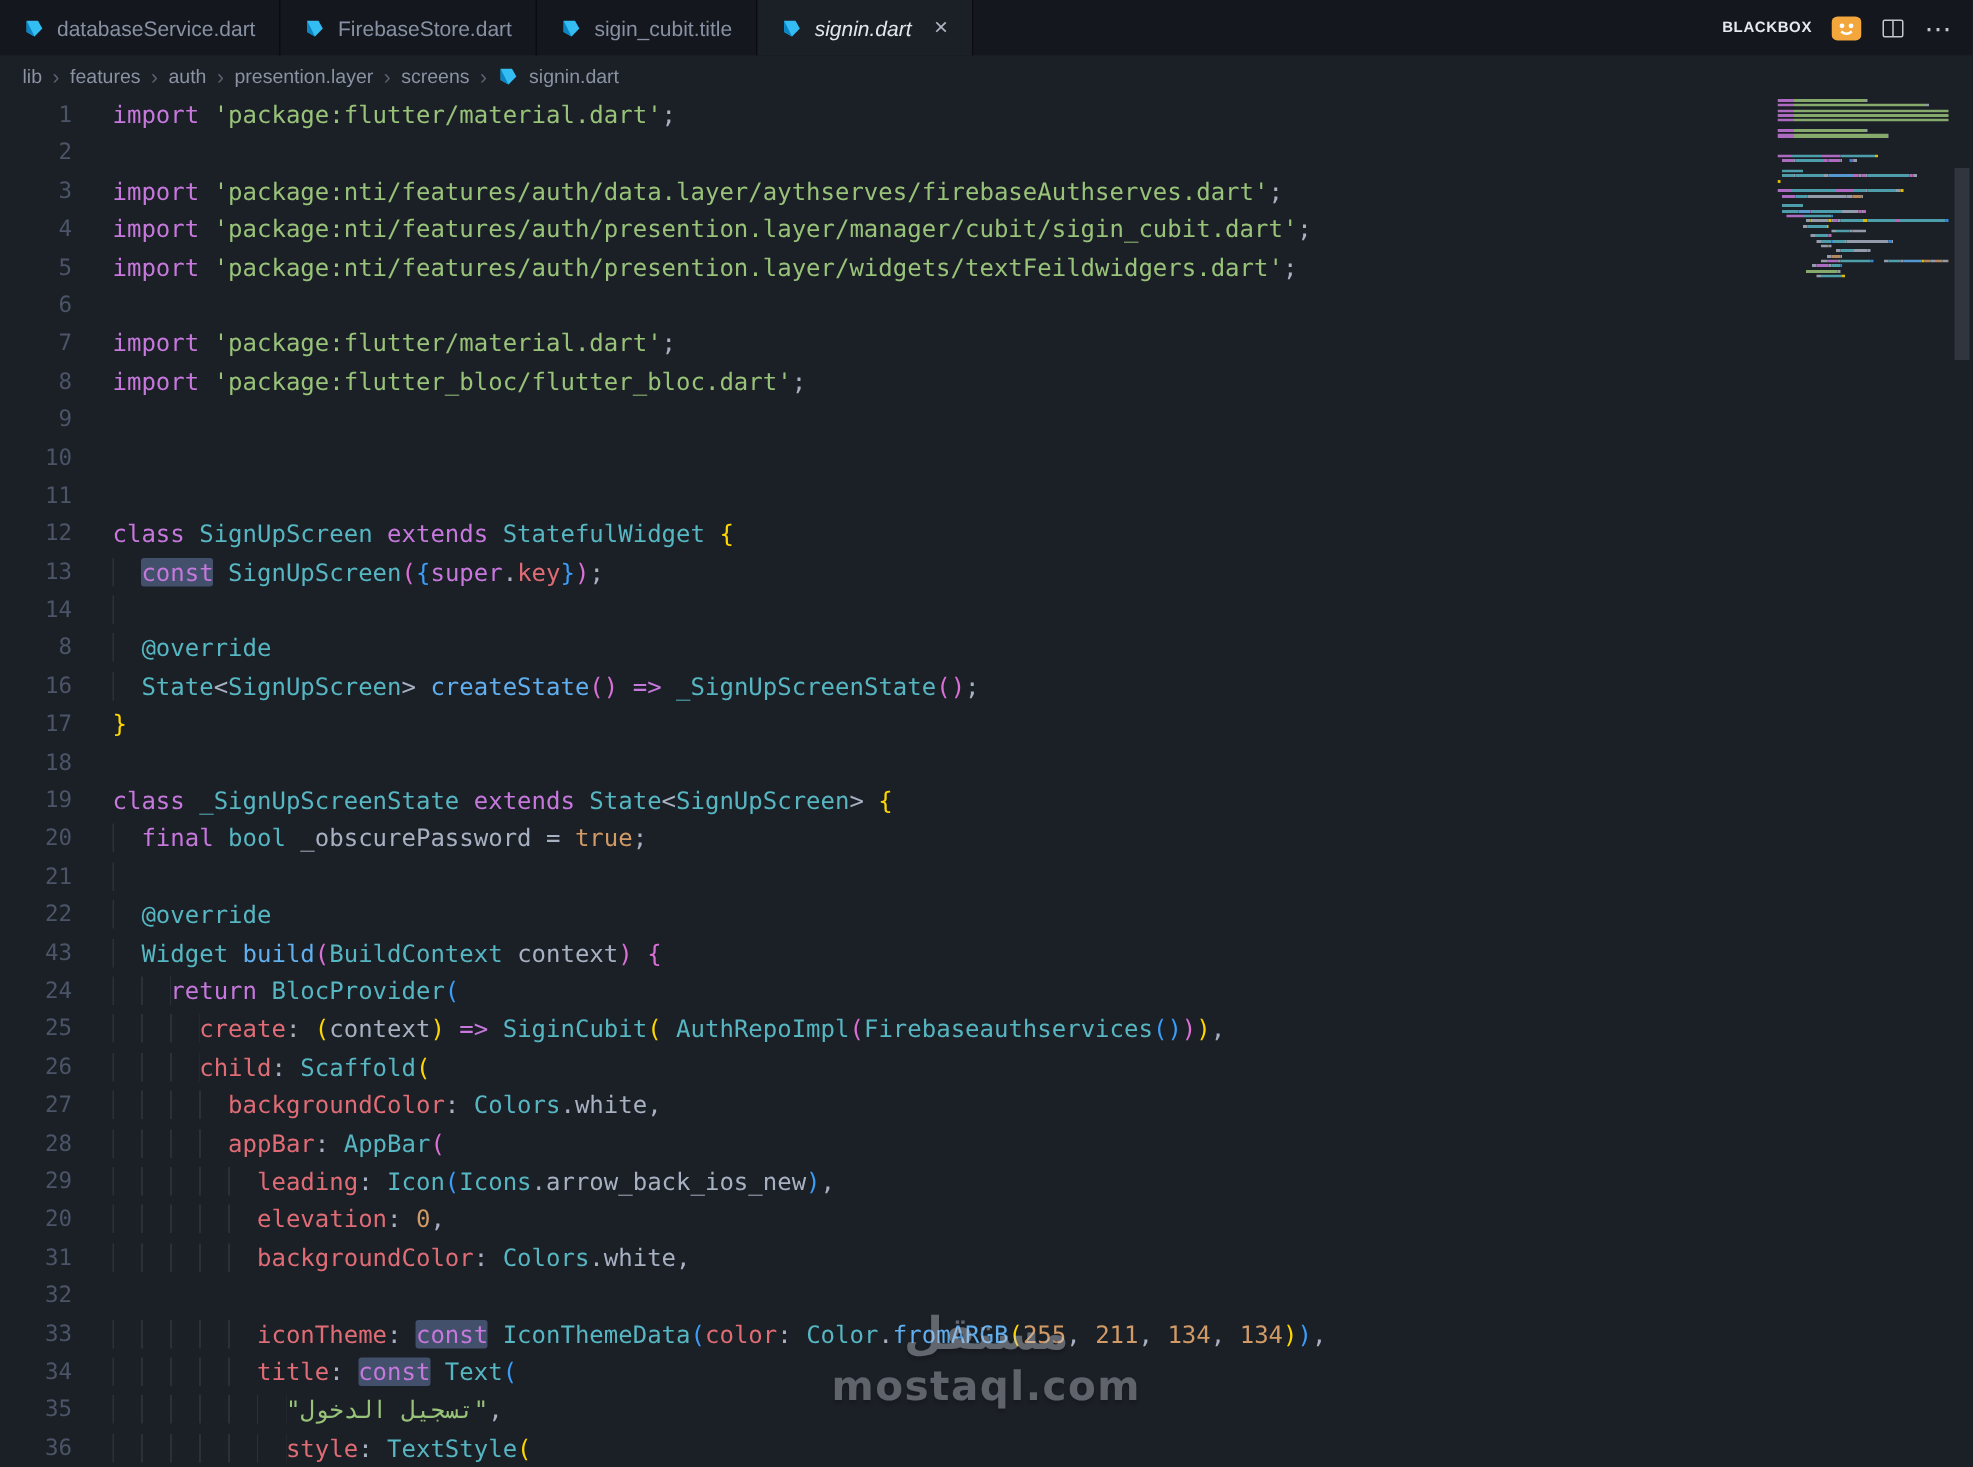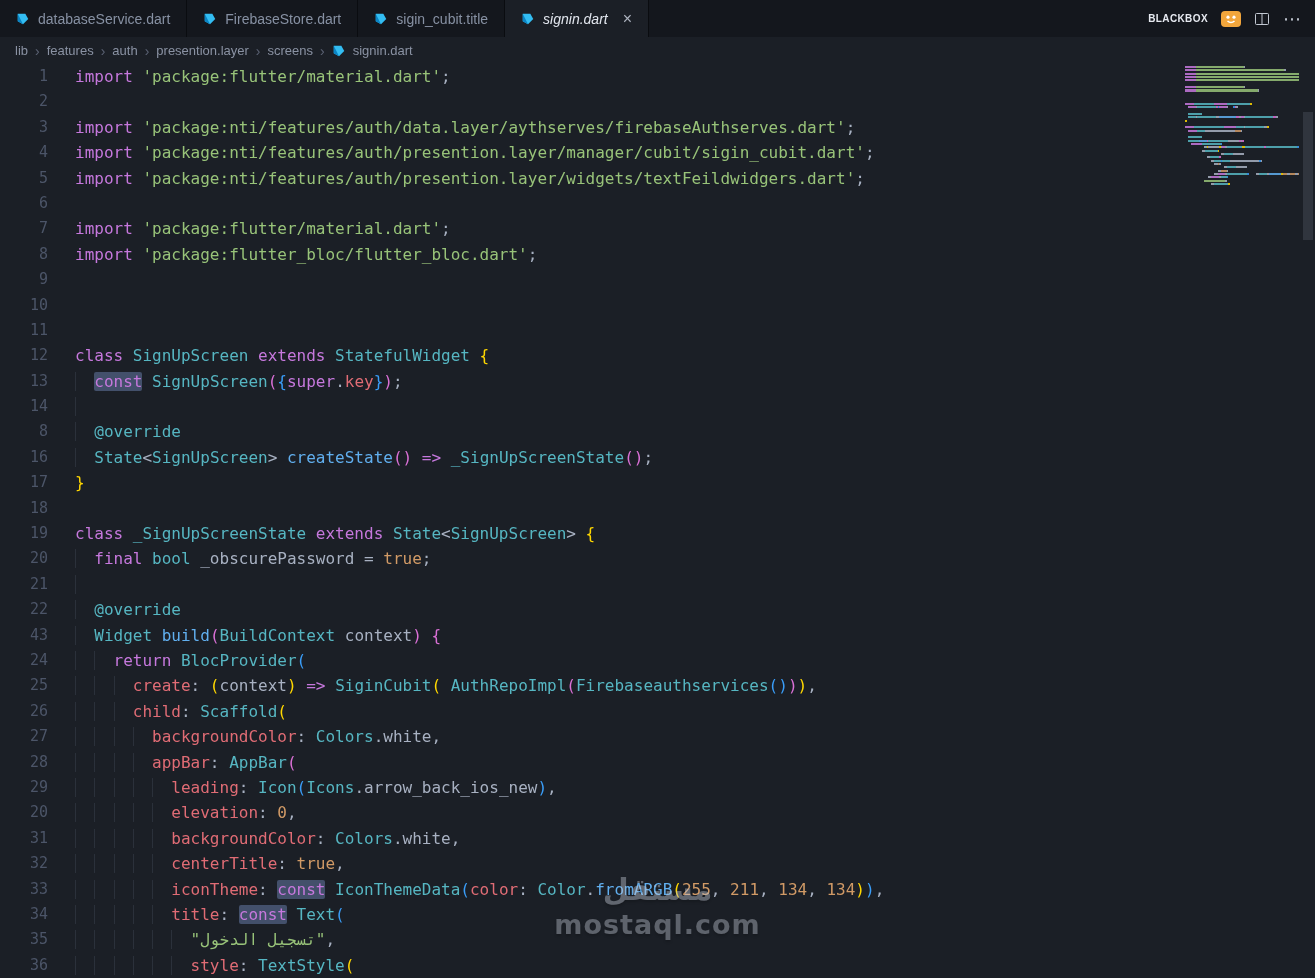--- a/index.html
+++ b/index.html
@@ -278,21 +278,20 @@
       <div class="line">
         <span class="ln">20</span>
         <span class="txt"><span class="sg ws">          </span><span class="sg prop">elevation</span><span class="sg d">: </span><span class="sg num">0</span><span class="sg d">,</span></span>
       </div>
       <div class="line">
         <span class="ln">31</span>
         <span class="txt"><span class="sg ws">          </span><span class="sg prop">backgroundColor</span><span class="sg d">: </span><span class="sg typ">Colors</span><span class="sg d">.</span><span class="sg d">white</span><span class="sg d">,</span></span>
       </div>
       <div class="line">
         <span class="ln">32</span>
-        <span class="txt"><span class="sg ws">          </span><span class="sg prop">centerTitle</span><span class="sg d">: </span><span class="sg num">true</span><span class="sg d">,</span></span>
       </div>
       <div class="line">
         <span class="ln">33</span>
         <span class="txt"><span class="sg ws">          </span><span class="sg prop">iconTheme</span><span class="sg d">: </span><span class="sg kw hl">const</span><span class="sg d"> </span><span class="sg typ">IconThemeData</span><span class="sg b3">(</span><span class="sg prop">color</span><span class="sg d">: </span><span class="sg typ">Color</span><span class="sg d">.</span><span class="sg fn">fromARGB</span><span class="sg b1">(</span><span class="sg num">255</span><span class="sg d">, </span><span class="sg num">211</span><span class="sg d">, </span><span class="sg num">134</span><span class="sg d">, </span><span class="sg num">134</span><span class="sg b1">)</span><span class="sg b3">)</span><span class="sg d">,</span></span>
       </div>
       <div class="line">
         <span class="ln">34</span>
         <span class="txt"><span class="sg ws">          </span><span class="sg prop">title</span><span class="sg d">: </span><span class="sg kw hl">const</span><span class="sg d"> </span><span class="sg typ">Text</span><span class="sg b3">(</span></span>
       </div>
       <div class="line">

